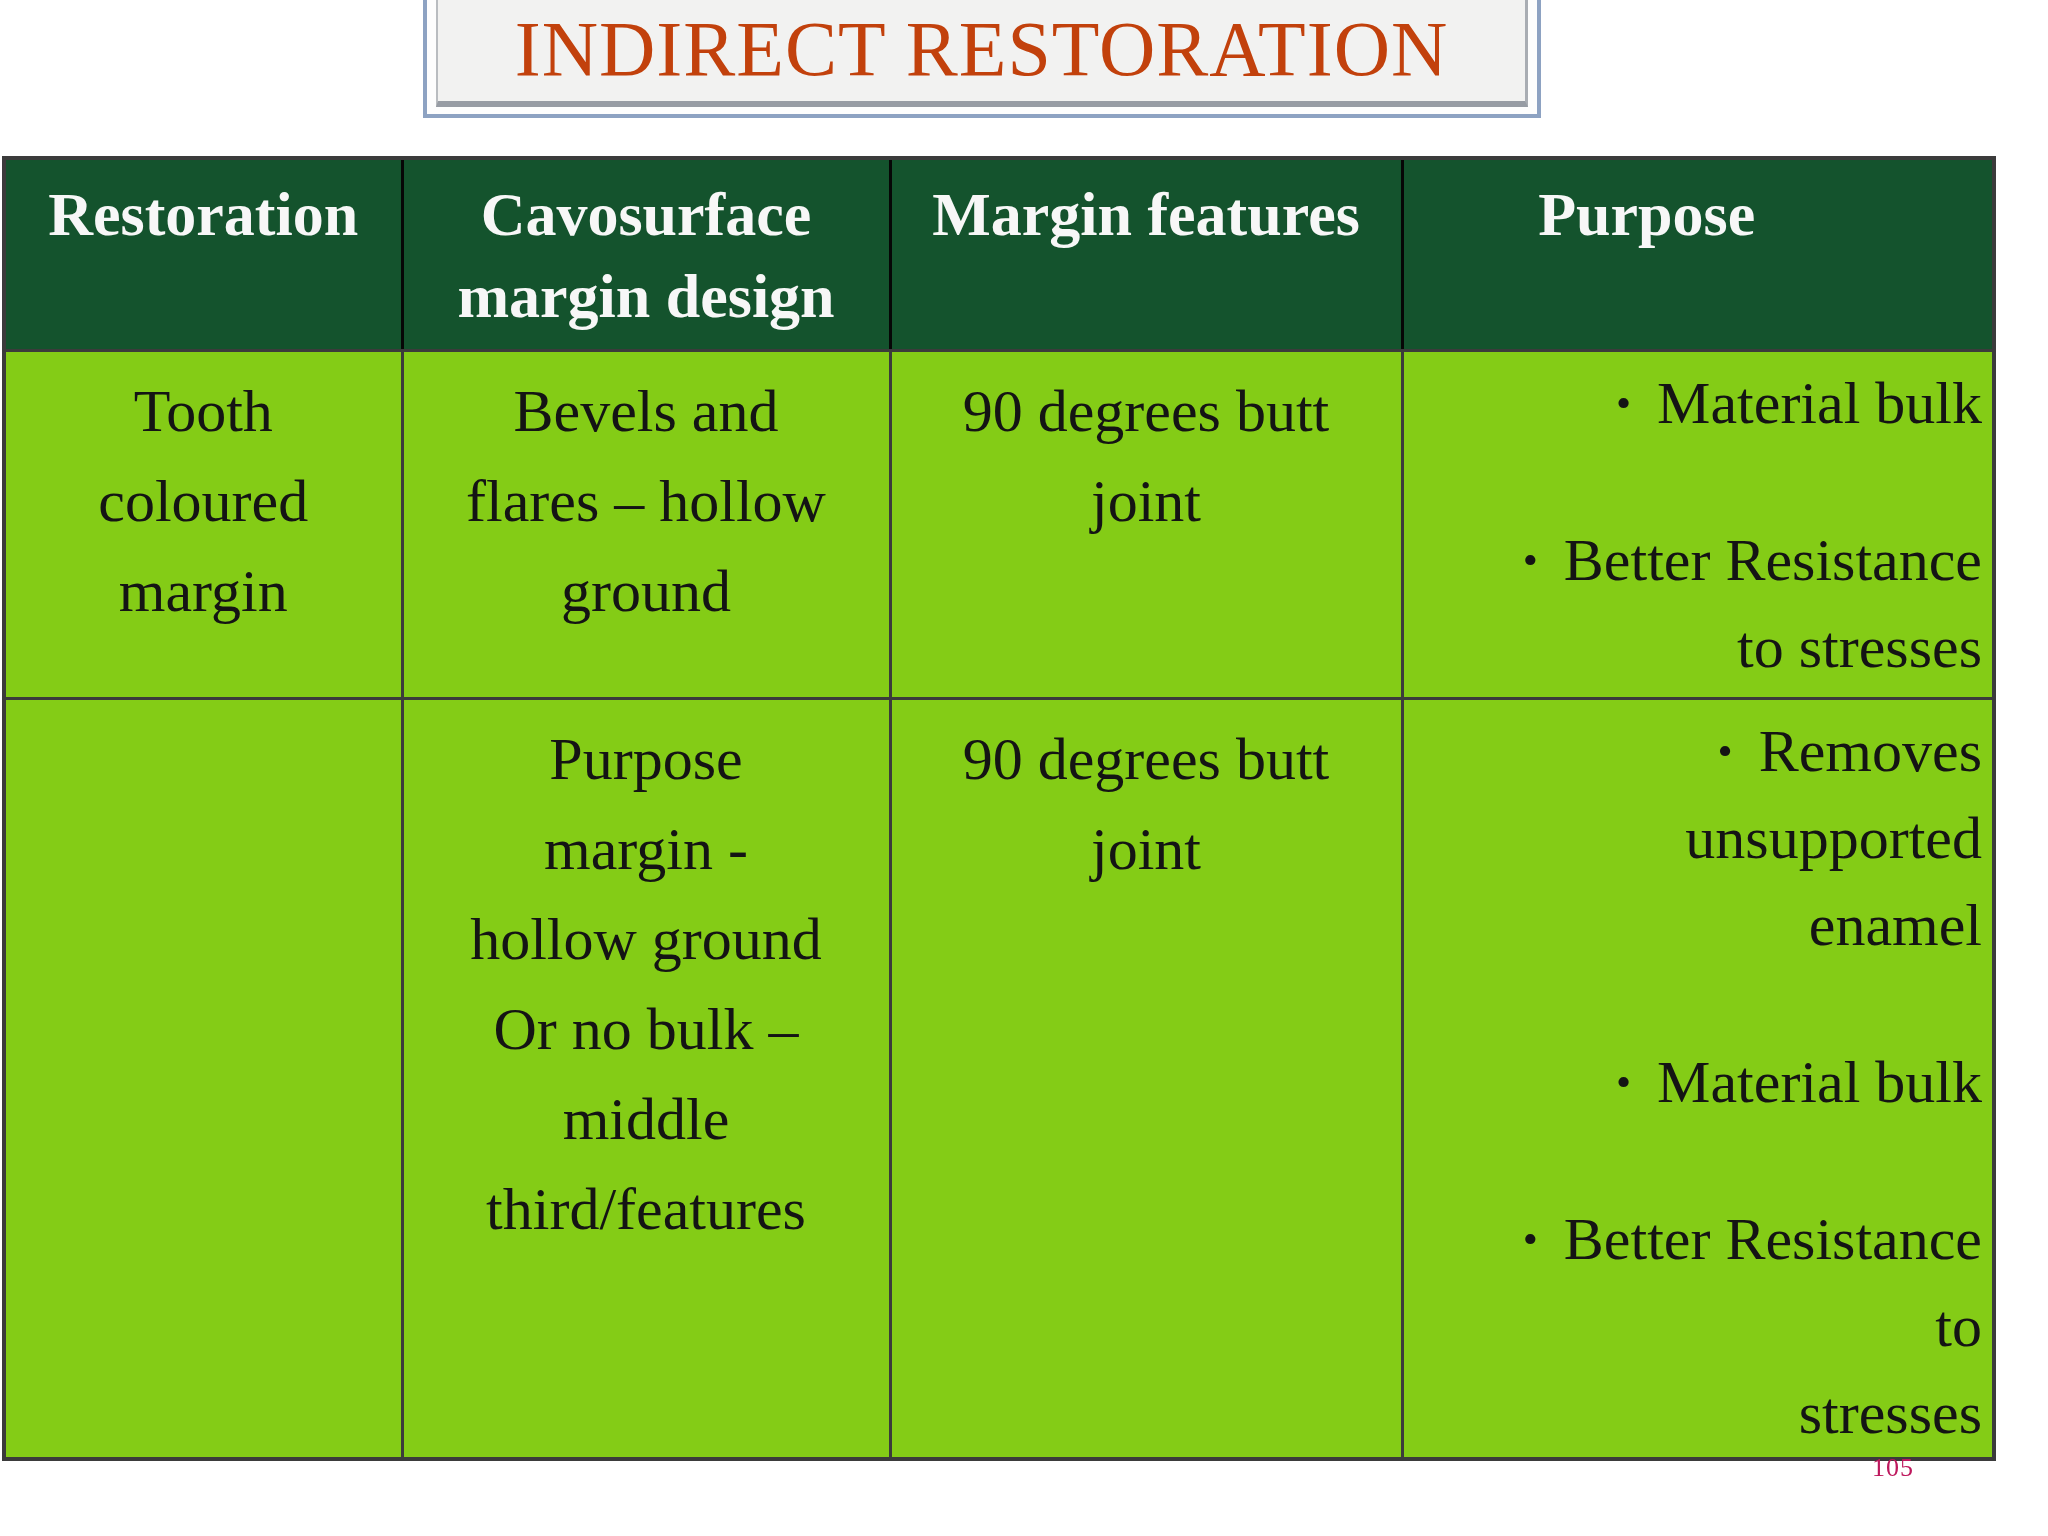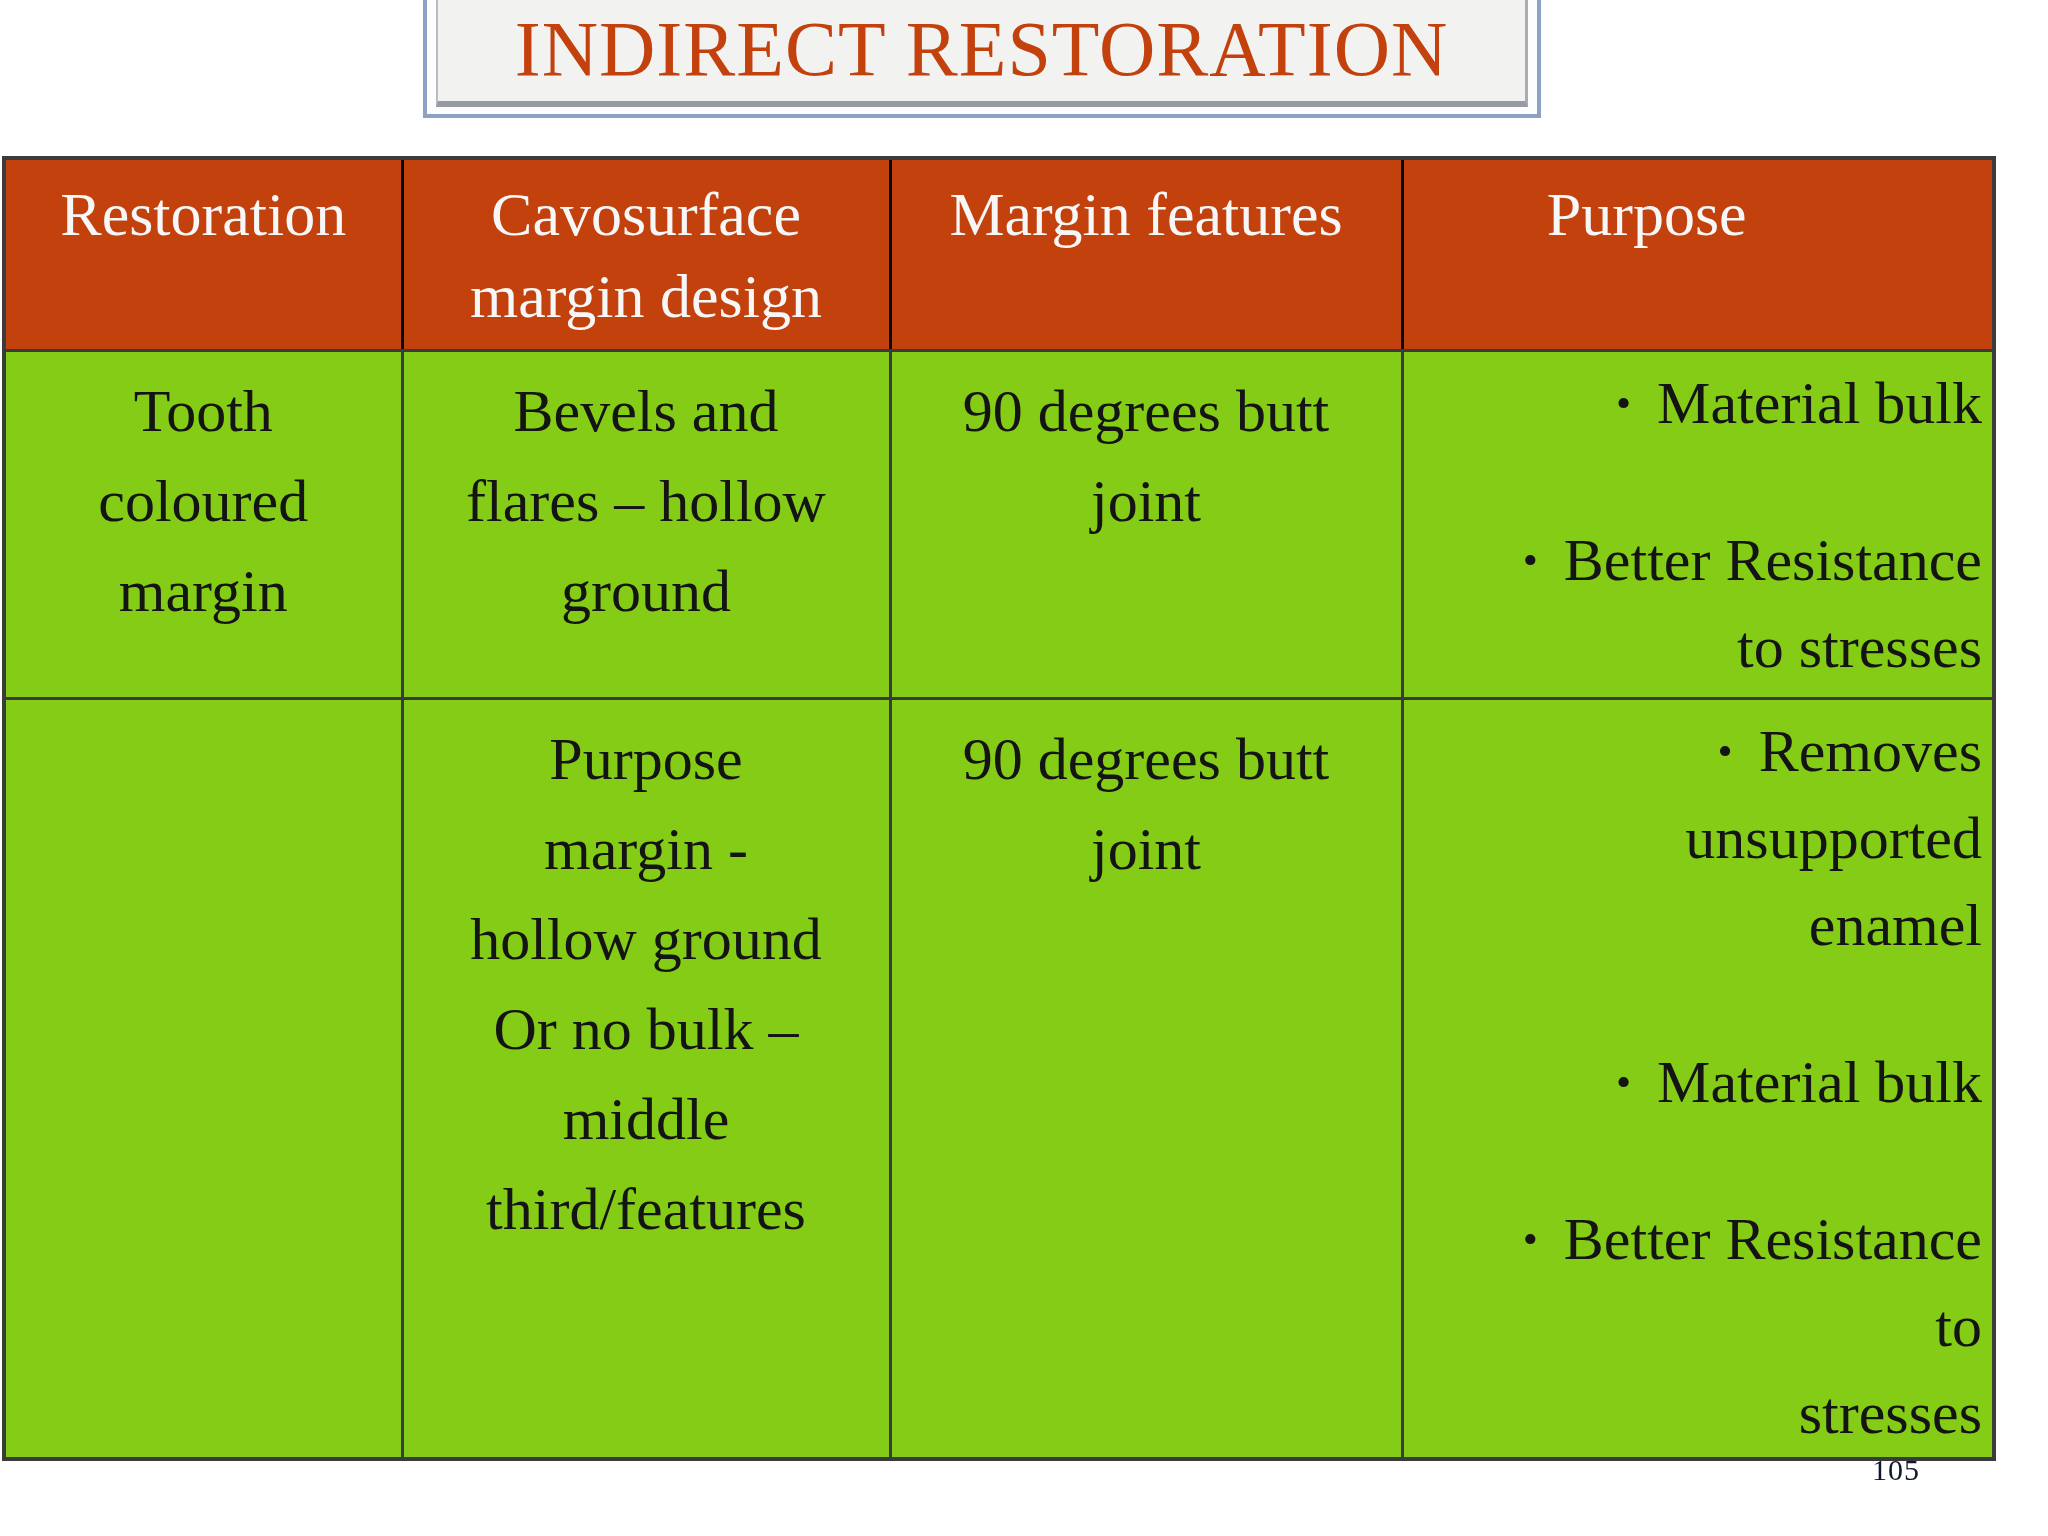--- a/index.html
+++ b/index.html
@@ -34,43 +34,43 @@
   table.grid{
     position:absolute;left:2px;top:156px;width:1990px;height:1297px;
     border-collapse:collapse;table-layout:fixed;
     border:4px solid #3b3b3b;
   }
   th,td{border:3px solid #3b3b3b;vertical-align:top;box-sizing:border-box;}
   thead tr{height:192px;}
   tbody tr.r0{height:348px;}
   tbody tr.r1{height:757px;}
   th{
-    background:#c2410c;color:#f7f7f7;
-    font-size:62px;font-weight:400;line-height:1.32;
+    background:#14532d;color:#f7f7f7;
+    font-size:62px;font-weight:700;line-height:1.32;
     padding:14px 8px 0;text-align:center;
     border-color:#060606;border-bottom-color:#3b3b3b;
   }
   th.col3{padding-right:110px;}
   td{
     font-size:60px;line-height:1.5;text-align:center;
     padding:14px 10px 0;background:#84cc16;
   }
   td.col3{padding-top:8px;line-height:1.45;}
   .line{white-space:nowrap;}
   .bullet-item{margin-bottom:70px;text-align:right;}
   .bullet-item:last-child{margin-bottom:0;}
   .bullet{
     display:inline-block;font-size:0.72em;margin-right:26px;
     transform:translateY(-6px);
   }
 
   
   .page-number{
     position:absolute;left:1872px;top:1453px;
-    font-size:30px;color:#0f172a;letter-spacing:1px;
+    font-size:26px;color:#be185d;letter-spacing:1px;
   }
 </style>
 </head>
 <body>
 
 <div class="slide">
 
   <div class="title-box">
     <div class="title-inner">
       <h1 class="title-text">INDIRECT RESTORATION</h1>

